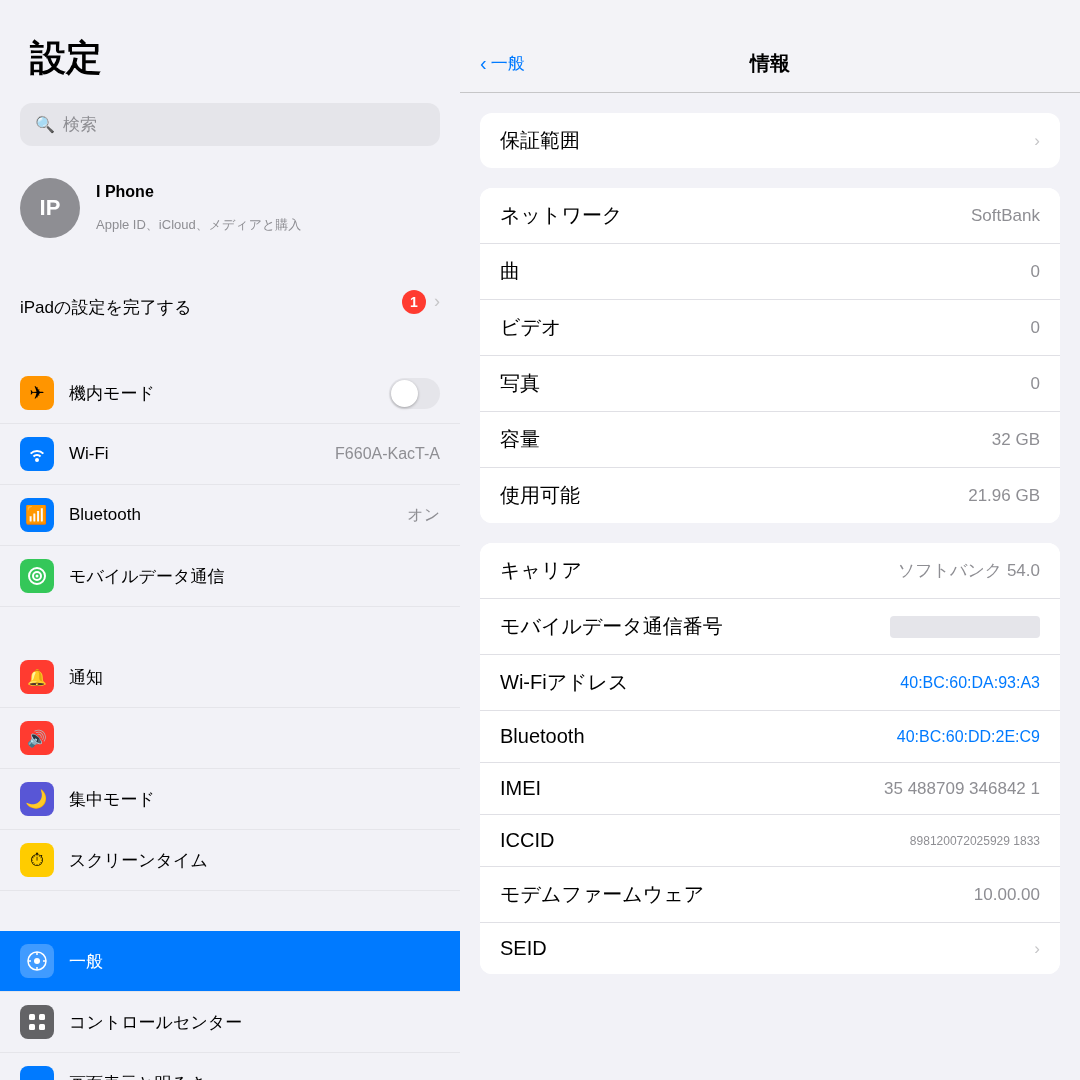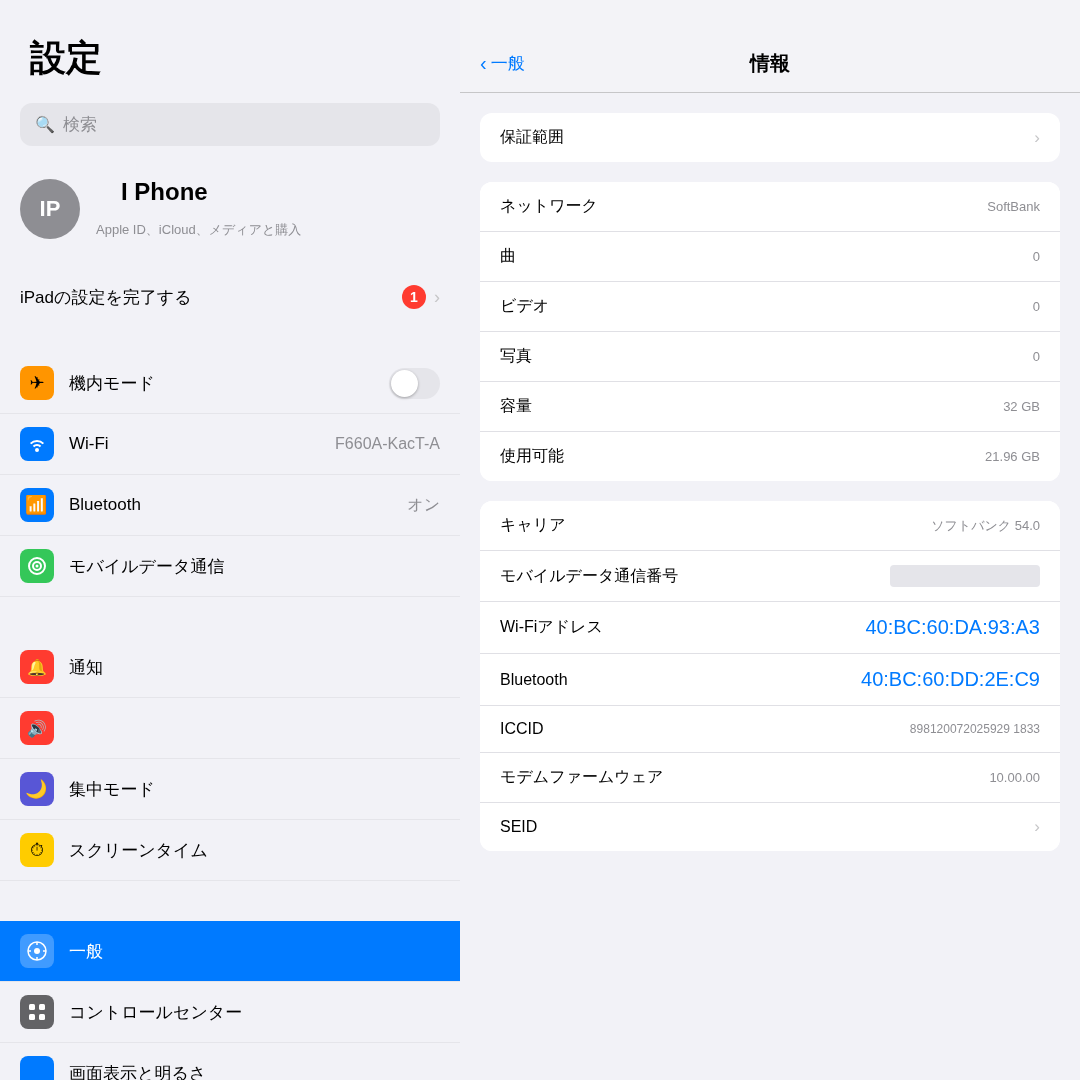--- a/index.html
+++ b/index.html
@@ -67,24 +67,23 @@
       display: flex;
       align-items: center;
       justify-content: center;
       font-size: 22px;
       font-weight: 600;
       color: #fff;
       flex-shrink: 0;
     }
 
     .profile-info .name {
-      font-size: 24px;
+      font-size: 16px;
       font-weight: 600;
       color: #000;
-      margin-left: 25px;
     }
 
     .profile-info .subtitle {
       font-size: 13px;
       color: #8e8e93;
       margin-top: 15px;
     }
 
     .section-divider {
       height: 1px;
@@ -96,20 +95,21 @@
       display: flex;
       align-items: center;
       padding: 14px 20px;
       background: #f2f2f7;
       justify-content: space-between;
     }
 
     .setup-label {
       font-size: 17px;
       color: #000;
+      margin-top: 12px;
     }
 
     .setup-right {
       display: flex;
       align-items: center;
       gap: 8px;
     }
 
     .badge {
       background: #ff3b30;
@@ -263,32 +263,32 @@
       border-radius: 12px;
       margin: 0 20px 20px 20px;
       overflow: hidden;
     }
 
     .info-row:last-child {
       border-bottom: none;
     }
 
     .info-label {
-      font-size: 16px;
+      font-size: 20px;
       color: #000;
     }
 
     .info-value {
-      font-size: 13px;
+      font-size: 17px;
       color: #8e8e93;
       text-align: right;
     }
 
     .info-value-blue {
-      font-size: 20px;
+      font-size: 16px;
       color: #007aff;
     }
 
     .row-chevron {
       color: #c6c6c8;
       font-size: 17px;
       margin-left: 8px;
     }
 
     .hidden-value {
@@ -479,20 +479,24 @@
       </div>
       <div class="info-row">
         <span class="info-label">Wi-Fiアドレス</span>
         <span class="info-value-blue">40:BC:60:DA:93:A3</span>
       </div>
       <div class="info-row">
         <span class="info-label">Bluetooth</span>
         <span class="info-value-blue">40:BC:60:DD:2E:C9</span>
       </div>
       <div class="info-row">
+        <span class="info-label">IMEI</span>
+        <span class="info-value">35 488709 346842 1</span>
+      </div>
+      <div class="info-row">
         <span class="info-label">ICCID</span>
         <span class="info-value" style="font-size:12px;">898120072025929 1833</span>
       </div>
       <div class="info-row">
         <span class="info-label">モデムファームウェア</span>
         <span class="info-value">10.00.00</span>
       </div>
       <div class="info-row">
         <span class="info-label">SEID</span>
         <div style="display:flex;align-items:center;">

